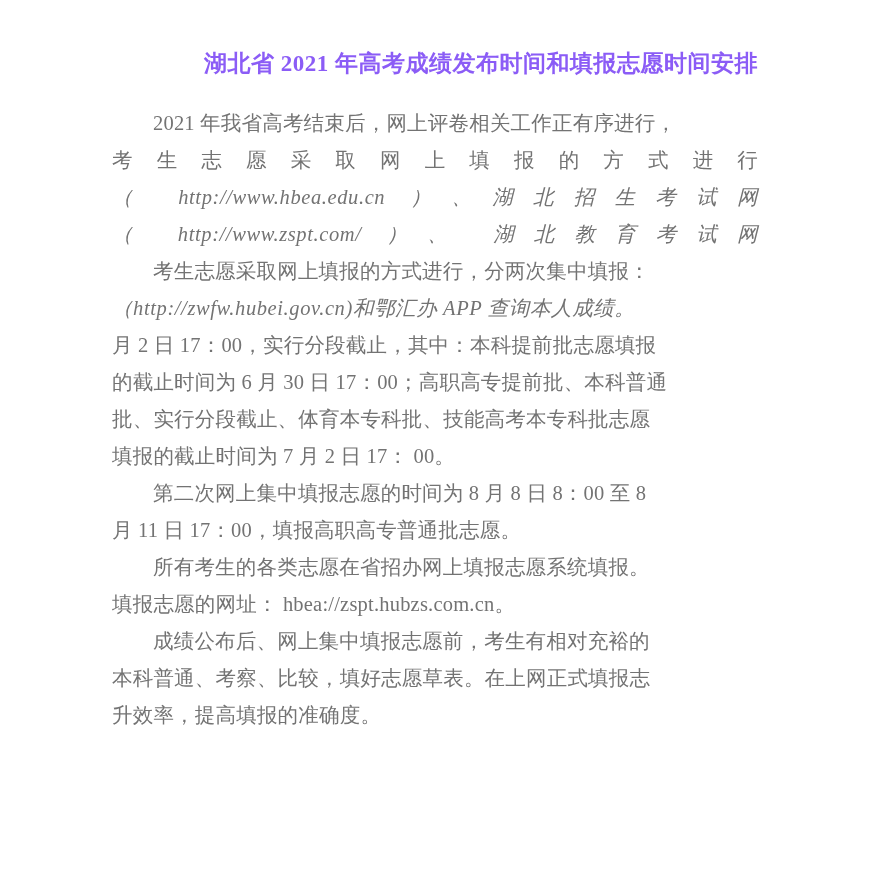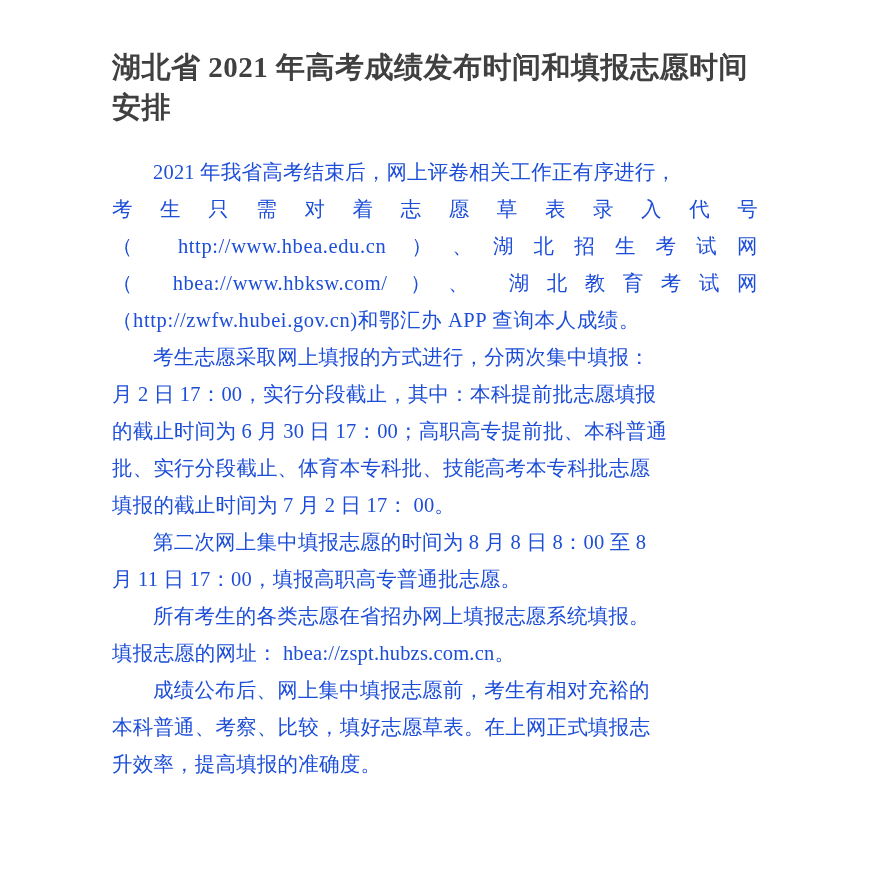--- a/index.html
+++ b/index.html
@@ -15,63 +15,64 @@
     overflow: hidden;
   }
   .page {
     width: 870px;
     height: 878px;
     box-sizing: border-box;
     padding: 34px 112px 0 112px;
     background: #ffffff;
   }
   .doc-title {
-    font-size: 29px;
+    font-size: 23px;
     font-weight: bold;
-    text-align: left;
+    text-align: right;
     letter-spacing: 0.5px;
     margin: 14px 0 26px 0;
-    color: #404040;
+    color: #8b5cf6;
     font-family: "Liberation Serif", "DejaVu Serif", serif;
   }
   .para {
     font-size: 20.5px;
     line-height: 37px;
     text-align: justify;
     text-justify: inter-ideograph;
     text-align-last: left;
     margin: 0;
-    color: #1d4ed8;
+    color: #737373;
     letter-spacing: 0.2px;
   }
   .para.indent {
     text-indent: 2em;
   }
   .para.justify-all {
     text-align-last: justify;
   }
   .mono {
     font-family: "Liberation Serif", "DejaVu Serif", serif;
     letter-spacing: 0.6px;
+    font-style: italic;
   }
 </style>
 </head>
 <body>
 
 <div class="page">
 
   <h1 class="doc-title">湖北省 2021 年高考成绩发布时间和填报志愿时间安排</h1>
 
   <p class="para indent">2021 年我省高考结束后，网上评卷相关工作正有序进行，</p>
-  <p class="para justify-all">考生只需对着志愿草表录入代号</p>
+  <p class="para justify-all">考生志愿采取网上填报的方式进行</p>
   <p class="para justify-all mono">（ http://www.hbea.edu.cn ）、湖北招生考试网</p>
-  <p class="para justify-all mono">（ hbea://www.hbksw.com/ ）、 湖北教育考试网</p>
+  <p class="para justify-all mono">（ http://www.zspt.com/ ）、 湖北教育考试网</p>
+  <p class="para indent">考生志愿采取网上填报的方式进行，分两次集中填报：</p>
+
   <p class="para mono">（http://zwfw.hubei.gov.cn)和鄂汇办 APP 查询本人成绩。</p>
-
-  <p class="para indent">考生志愿采取网上填报的方式进行，分两次集中填报：</p>
 
   <p class="para">月 2 日 17：00，实行分段截止，其中：本科提前批志愿填报</p>
   <p class="para">的截止时间为 6 月 30 日 17：00；高职高专提前批、本科普通</p>
   <p class="para">批、实行分段截止、体育本专科批、技能高考本专科批志愿</p>
   <p class="para">填报的截止时间为 7 月 2 日 17： 00。</p>
 
   <p class="para indent">第二次网上集中填报志愿的时间为 8 月 8 日 8：00 至 8</p>
   <p class="para">月 11 日 17：00，填报高职高专普通批志愿。</p>
 
   <p class="para indent">所有考生的各类志愿在省招办网上填报志愿系统填报。</p>

